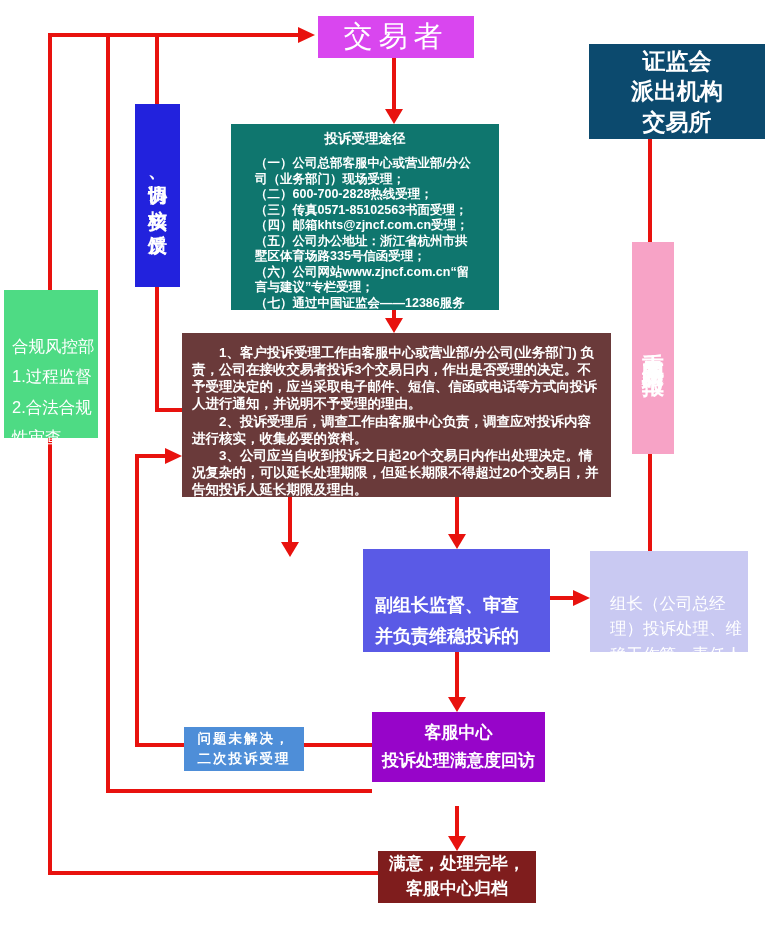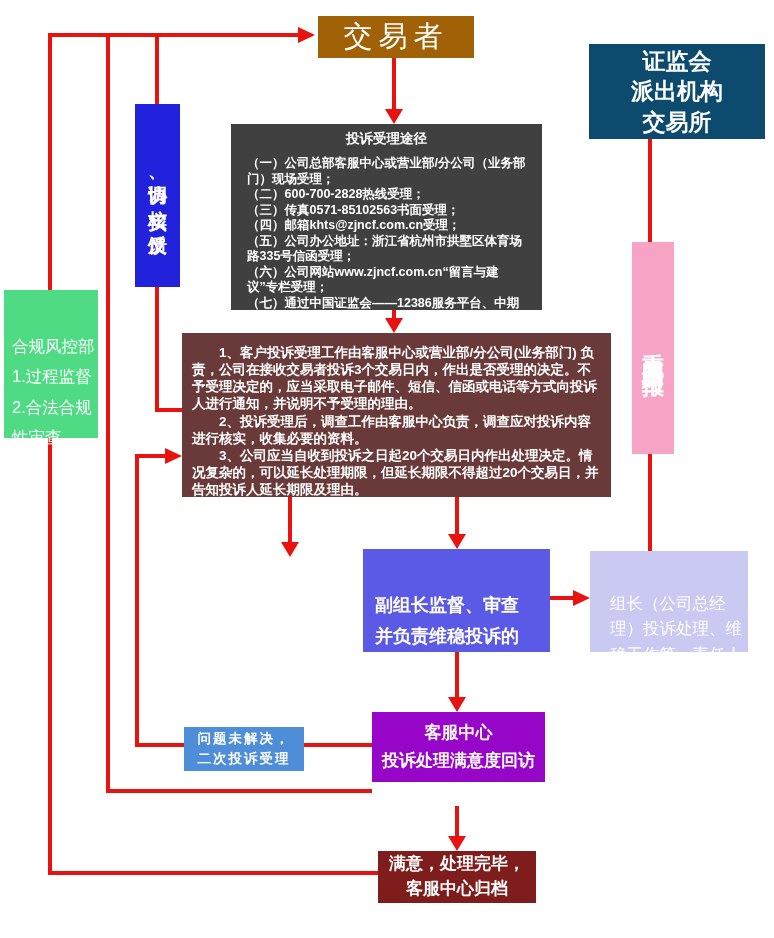--- a/index.html
+++ b/index.html
@@ -5,26 +5,26 @@
   html,body{margin:0;padding:0;background:#fff;}
   #canvas{
     position:relative;width:774px;height:938px;background:#ffffff;
     font-family:"Liberation Sans","DejaVu Sans",sans-serif;overflow:hidden;
   }
   .box{position:absolute;color:#fff;box-sizing:border-box;}
   .pre{white-space:pre-line;}
   .center{display:flex;align-items:center;justify-content:center;text-align:center;}
 
   
-  .trader{left:318px;top:16px;width:156px;height:42px;background:#a16207;font-size:29px;letter-spacing:6px;}
+  .trader{left:318px;top:16px;width:156px;height:42px;background:#d946ef;font-size:29px;letter-spacing:6px;}
   .regulator{left:589px;top:44px;width:176px;height:95px;background:#0c4a6e;font-size:23px;line-height:1.32;font-weight:700;}
   .coordination{left:135px;top:104px;width:45px;height:183px;background:#2222dd;
     writing-mode:vertical-rl;text-orientation:upright;font-size:19px;letter-spacing:2px;
     display:flex;align-items:center;justify-content:center;font-weight:700;}
-  .channels{left:231px;top:124px;width:311px;height:186px;background:#404040;padding:4px 16px;overflow:hidden;}
+  .channels{left:231px;top:124px;width:268px;height:186px;background:#0f766e;padding:4px 24px;overflow:hidden;}
   .channels .t{text-align:center;font-size:13.5px;font-weight:700;margin:2px 0 8px 0;}
   .channels .b{font-size:12.5px;font-weight:700;line-height:1.24;}
   .compliance{left:4px;top:290px;width:94px;height:148px;background:#4edb84;
     font-size:16.5px;line-height:1.85;padding:10px 0 0 8px;}
   .reportmajor{left:632px;top:242px;width:42px;height:212px;background:#f7a3c6;
     writing-mode:vertical-rl;text-orientation:upright;font-size:22px;letter-spacing:3px;
     display:flex;align-items:center;justify-content:center;font-weight:700;}
   .rules{left:182px;top:333px;width:429px;height:164px;background:#6a3a3a;padding:11px 10px;overflow:hidden;}
   .rules p{margin:0;text-indent:2em;font-size:13.5px;font-weight:700;line-height:1.27;}
   .reportcro{left:237px;top:557px;width:106px;height:98px;background:#9dcbc9;

